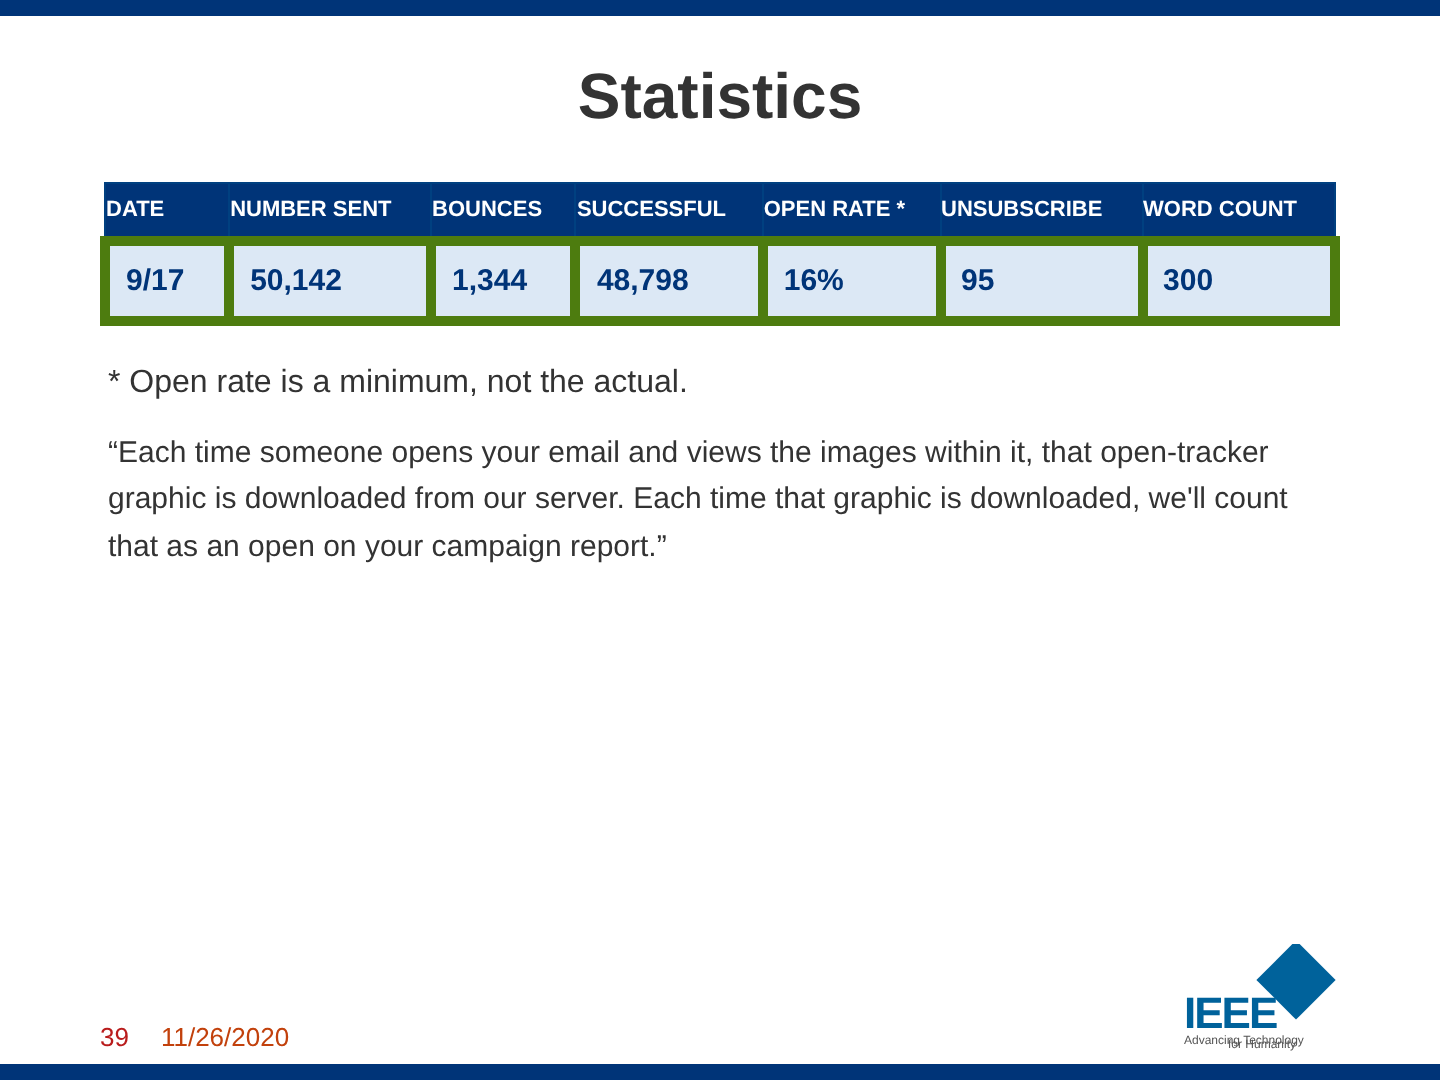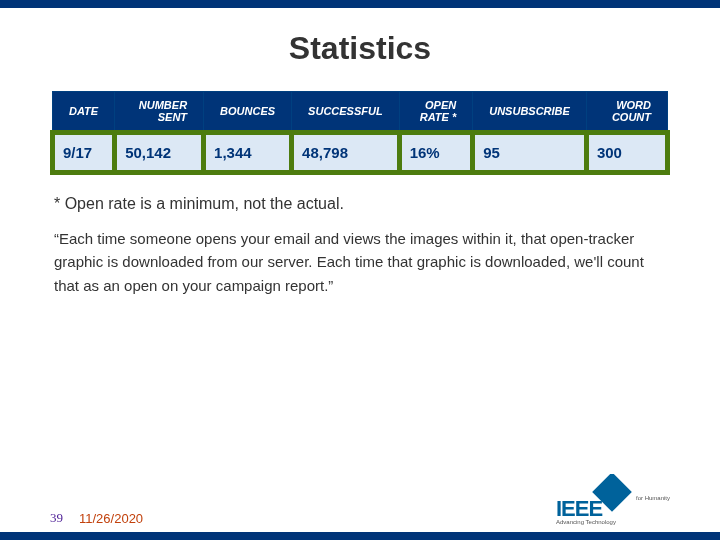--- a/index.html
+++ b/index.html
@@ -50,24 +50,23 @@
 
     thead tr {
       background: #003478;
       color: #ffffff;
     }
 
     thead th {
       font-size: 11px;
       font-weight: bold;
       text-transform: uppercase;
-      padding: 7px 16px;
-      text-align: right;
+      padding: 7px 0;
+      text-align: left;
       border: 1px solid #004080;
-      font-style: italic;
     }
 
     tbody tr:nth-child(odd) {
       background: #dce8f5;
     }
 
     tbody tr:nth-child(even) {
       background: #c0d8ee;
     }
 
@@ -107,33 +106,32 @@
     }
 
     .footer-left {
       display: flex;
       align-items: center;
       gap: 16px;
     }
 
     .page-num {
       font-size: 13px;
-      color: #4c1d95;
-      font-family: Liberation Serif, serif;
+      color: #b91c1c;
     }
 
     .footer-date {
       font-size: 13px;
       color: #c2410c;
     }
 
     
     .ieee-logo {
       display: flex;
-      flex-direction: row;
+      flex-direction: column;
       align-items: center;
     }
   </style>
 </head>
 <body>
 
 <div class="top-bar"></div>
 
 <div class="page-content">
   <h1>Statistics</h1>

